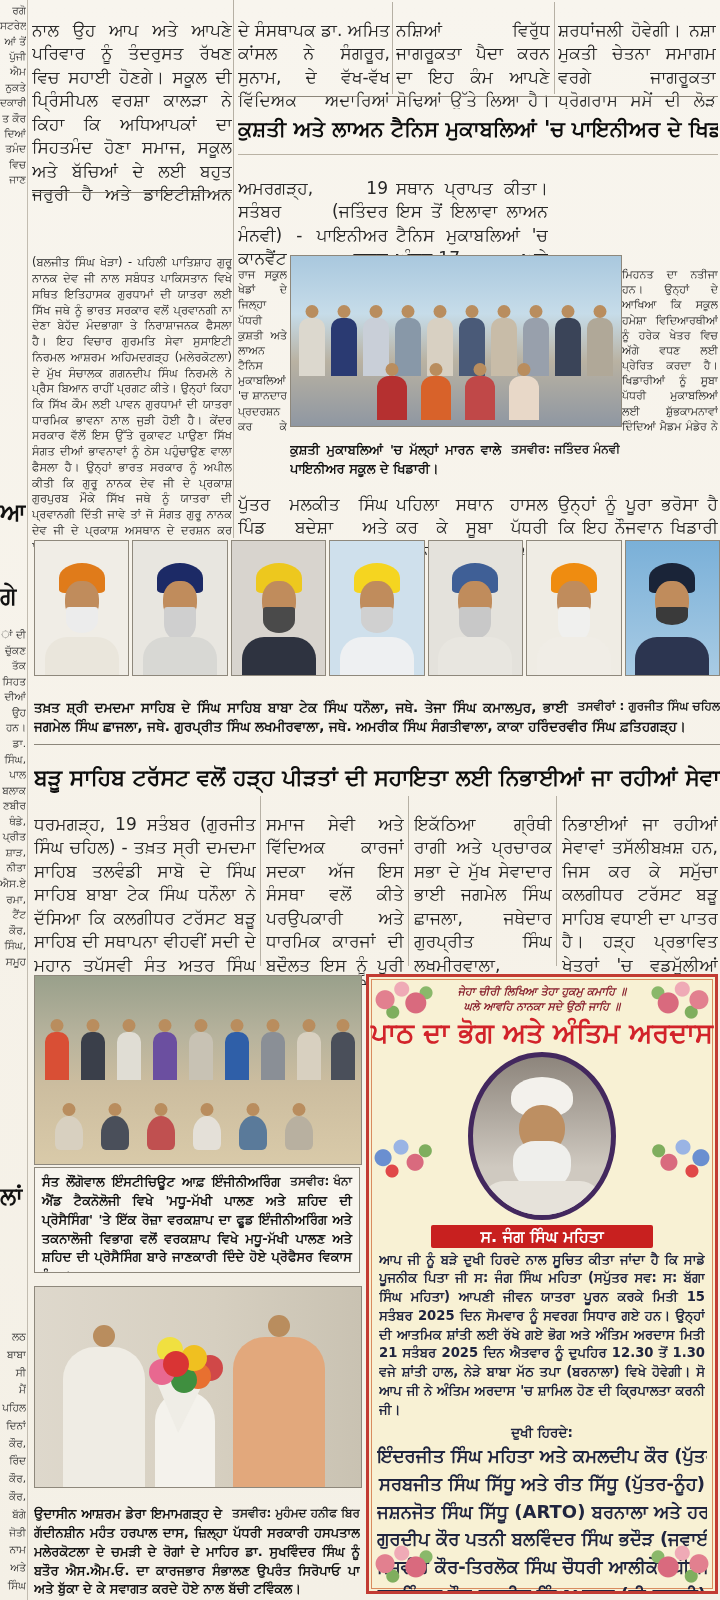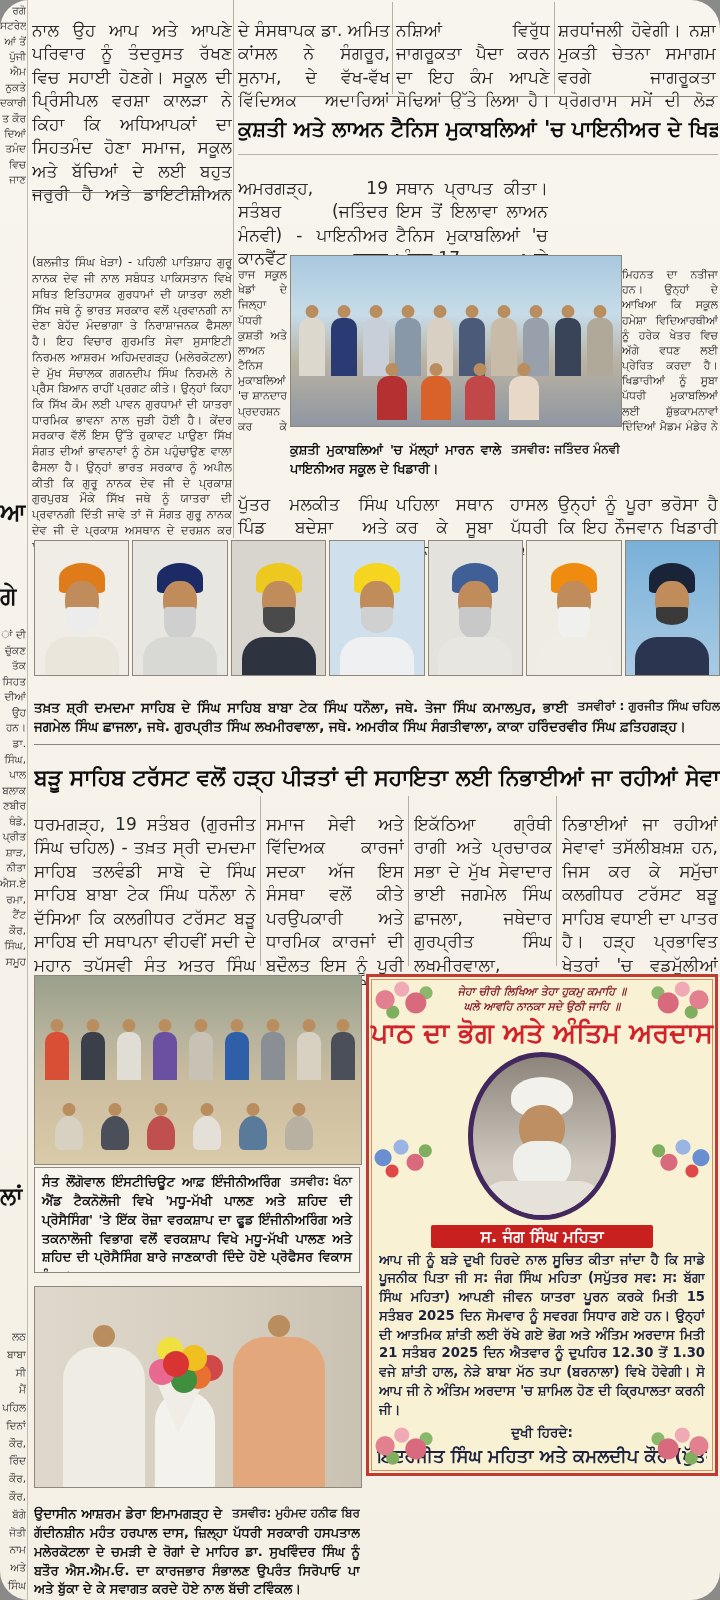--- a/index.html
+++ b/index.html
@@ -1,18 +1,18 @@
 <!DOCTYPE html>
 <html><head>
 <meta charset="utf-8">
 <style>
   html,body{margin:0;padding:0;}
   body{background:#8a8a88;font-family:"DejaVu Sans",sans-serif;}
   .page{position:relative;width:720px;height:1600px;margin:0 auto;overflow:hidden;
-        background:linear-gradient(180deg,#f8f5ee 0%,#f6f2e9 55%,#f4f0e6 100%);color:#232323;border-radius:29px;}
+        background:linear-gradient(180deg,#f8f5ee 0%,#f6f2e9 55%,#f4f0e6 100%);color:#232323;}
   
   .tx{position:absolute;font-size:17px;line-height:1.38;text-align:justify;overflow:hidden;color:#262626;}
   .vrule{position:absolute;width:1px;background:#b6b0a4;}
   .hrule{position:absolute;height:1px;background:#8c867a;}
   
   .left-strip{position:absolute;left:0;top:0;width:27px;height:1600px;border-right:1px solid #c2bcb0;overflow:hidden;}
   .frag-list{position:absolute;left:0;width:26px;display:flex;flex-direction:column;justify-content:space-between;
              font-size:10.5px;color:#333;text-align:right;overflow:hidden;}
   .frag{white-space:nowrap;overflow:hidden;}
   .big-frag{position:absolute;left:0;font-size:24px;font-weight:bold;color:#111;white-space:nowrap;overflow:hidden;}
@@ -50,21 +50,21 @@
   .pt-beard{top:66px;left:50%;transform:translateX(-50%);width:32px;height:26px;border-radius:10% 10% 50% 50%;}
   .pt-body{bottom:0;left:50%;transform:translateX(-50%);width:74px;height:38px;border-radius:22px 22px 0 0;}
   .pt1{background:#f0ede6;} .pt1 .pt-turb{background:#e07b1a;} .pt1 .pt-beard{background:#ececec;} .pt1 .pt-body{background:#eae6dc;}
   .pt2{background:#e8e6e0;} .pt2 .pt-turb{background:#1c2a66;} .pt2 .pt-beard{background:#cfcfcf;height:34px;} .pt2 .pt-body{background:#d8d8d4;}
   .pt3{background:#d8d4ce;} .pt3 .pt-turb{background:#edc81e;} .pt3 .pt-beard{background:#4a4a4a;} .pt3 .pt-body{background:#2e3340;}
   .pt4{background:#cfe0ec;} .pt4 .pt-turb{background:#f5d520;} .pt4 .pt-beard{background:#d0d0d0;} .pt4 .pt-body{background:#eef0f2;}
   .pt5{background:#e4e2dc;} .pt5 .pt-turb{background:#3f5f96;} .pt5 .pt-beard{background:#c8c8c8;height:32px;} .pt5 .pt-body{background:#e8e6e0;}
   .pt6{background:#efece4;} .pt6 .pt-turb{background:#ef8c10;} .pt6 .pt-beard{background:#f0f0ee;height:36px;} .pt6 .pt-body{background:#f0ede6;}
   .pt7{background:linear-gradient(180deg,#7ab0d8,#a8cbe4);} .pt7 .pt-turb{background:#1a2438;} .pt7 .pt-beard{background:#3a3a3a;height:18px;} .pt7 .pt-body{background:#2c3550;}
   
-  .obituary{position:absolute;left:366px;top:974px;width:352px;height:502px;box-sizing:border-box;
+  .obituary{position:absolute;left:366px;top:974px;width:352px;height:620px;box-sizing:border-box;
             background:#f8f1d4;border:3px solid #c23b33;box-shadow:inset 0 0 0 2px #f8f1d4,inset 0 0 0 3px #d98c5f;
             text-align:center;overflow:hidden;}
   .ob-verse{font-size:11px;font-weight:bold;font-style:italic;color:#8a2430;line-height:1.35;}
   .ob-title{margin:2px 0 0;font-size:27px;font-weight:bold;color:#d2232a;line-height:1.15;white-space:nowrap;overflow:hidden;}
   .ob-photo{position:relative;width:138px;height:158px;border-radius:50%;border:5px solid #43285e;margin:4px auto 0;
             background:linear-gradient(180deg,#8d857c,#cfc9c0 70%);overflow:hidden;}
   .ob-photo i{position:absolute;left:50%;transform:translateX(-50%);}
   .ob-turban{top:20px;width:62px;height:40px;background:#f3f1ec;border-radius:50% 50% 40% 40%;}
   .ob-face{top:48px;width:46px;height:48px;background:#bd8f62;border-radius:48%;}
   .ob-beard{top:84px;width:58px;height:50px;background:#efefec;border-radius:38% 38% 50% 50%;}

